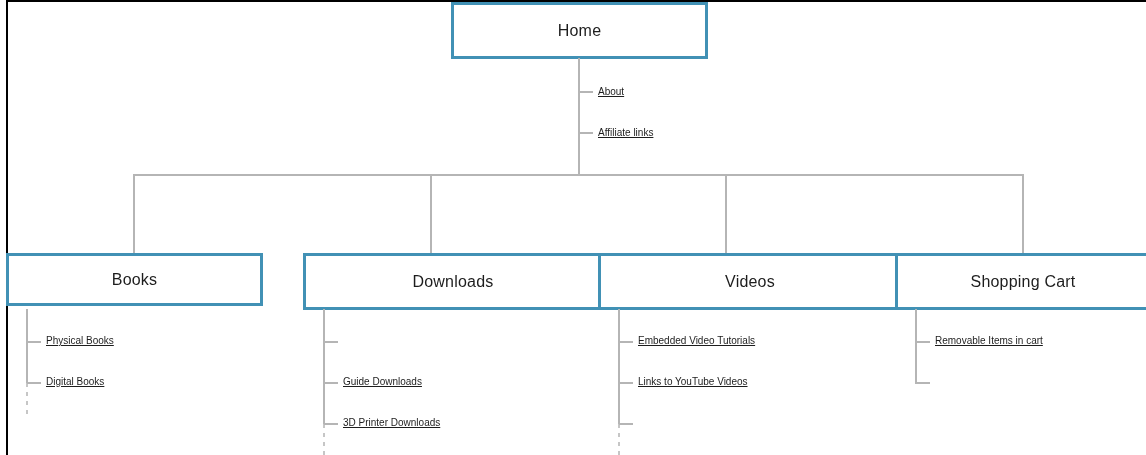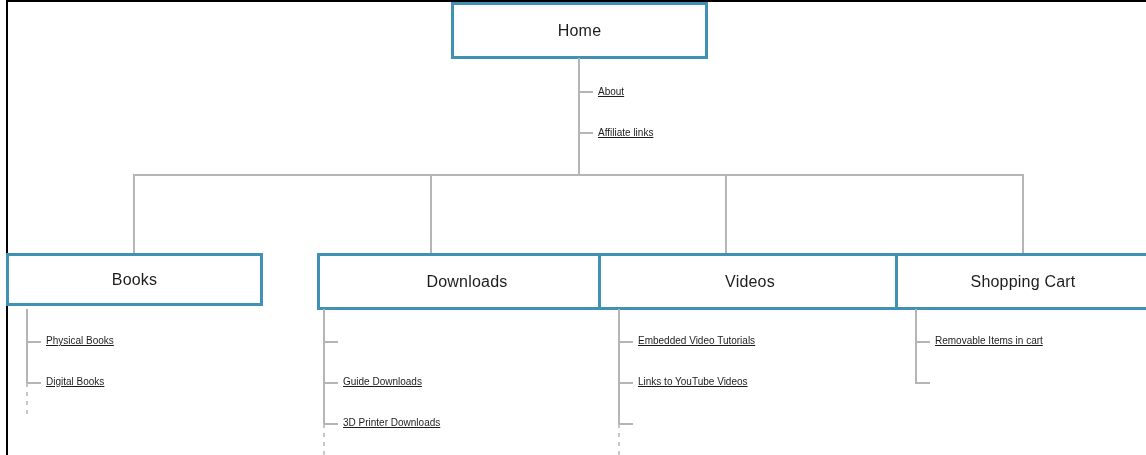--- a/index.html
+++ b/index.html
@@ -73,21 +73,21 @@
 
   <div class="hline" style="left:127px;top:174px;width:890px"></div>
   <div class="vline" style="left:127px;top:174px;height:80px"></div>
   <div class="vline" style="left:424px;top:174px;height:80px"></div>
   <div class="vline" style="left:719px;top:174px;height:80px"></div>
   <div class="vline" style="left:1016px;top:174px;height:80px"></div>
 
   <div class="node" style="left:0;top:253px;width:257px;height:53px">
     <span class="node-label">Books</span>
   </div>
-  <div class="node" style="left:311px;top:253px;width:300px;height:57px">
+  <div class="node" style="left:297px;top:253px;width:300px;height:57px">
     <span class="node-label">Downloads</span>
   </div>
   <div class="node" style="left:592px;top:253px;width:304px;height:57px">
     <span class="node-label">Videos</span>
   </div>
   <div class="node" style="left:889px;top:253px;width:256px;height:57px">
     <span class="node-label">Shopping Cart</span>
   </div>
 
   <div class="vline" style="left:20px;top:309px;height:74px"></div>

